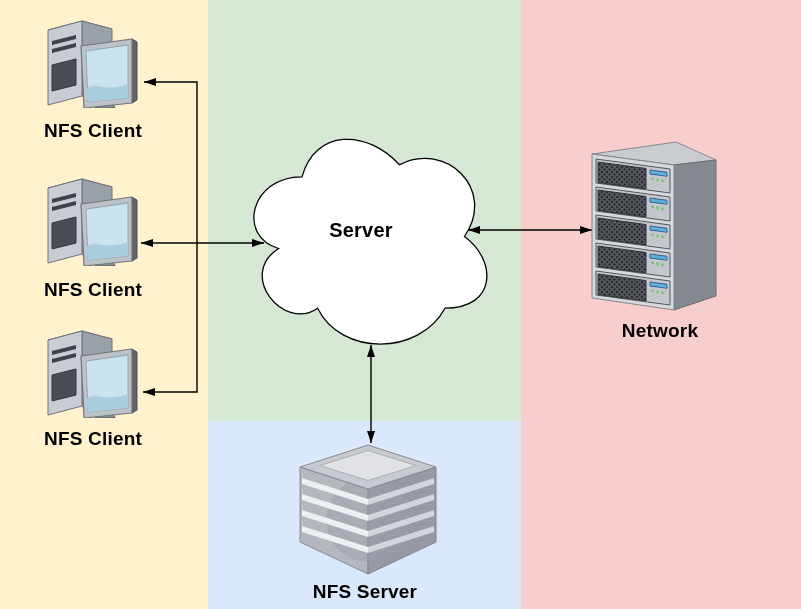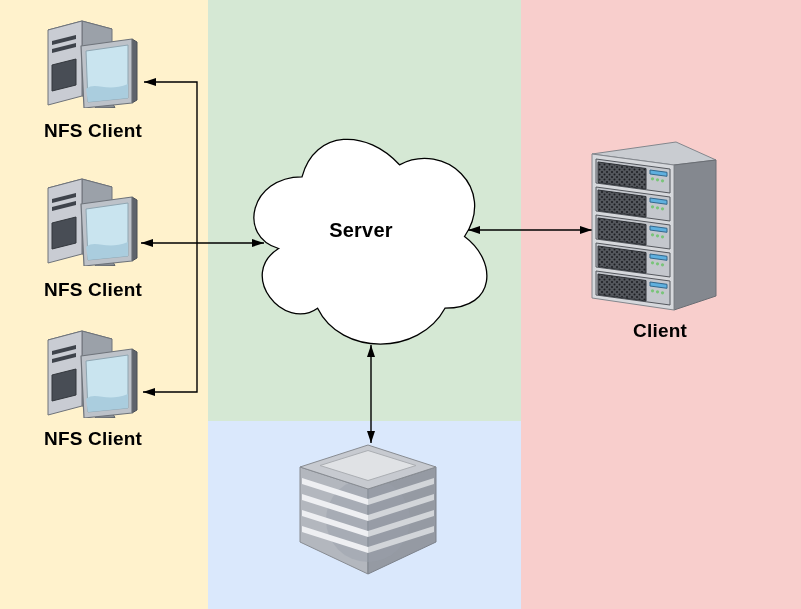--- a/index.html
+++ b/index.html
@@ -157,15 +157,16 @@
     <use href="#client-pc" x="40" y="166" width="100" height="100"></use>
     <use href="#client-pc" x="40" y="318" width="100" height="100"></use>
     <use href="#storage-rack" x="588" y="138" width="132" height="176"></use>
     <use href="#server-box" x="298" y="442" width="140" height="134"></use>
   </svg>
 
   <div class="node-label" style="left:13px;  top:120px; width:160px;">NFS Client</div>
   <div class="node-label" style="left:13px;  top:279px; width:160px;">NFS Client</div>
   <div class="node-label" style="left:13px;  top:428px; width:160px;">NFS Client</div>
   <div class="node-label" id="label-network" style="left:281px; top:219px; width:160px;">Server</div>
-  <div class="node-label" style="left:580px; top:320px; width:160px;">Client</div>
+  <div class="node-label" style="left:580px; top:320px; width:160px;">Network</div>
+  <div class="node-label" style="left:285px; top:581px; width:160px;">NFS Server</div>
 
 </div>
 
 </body></html>

